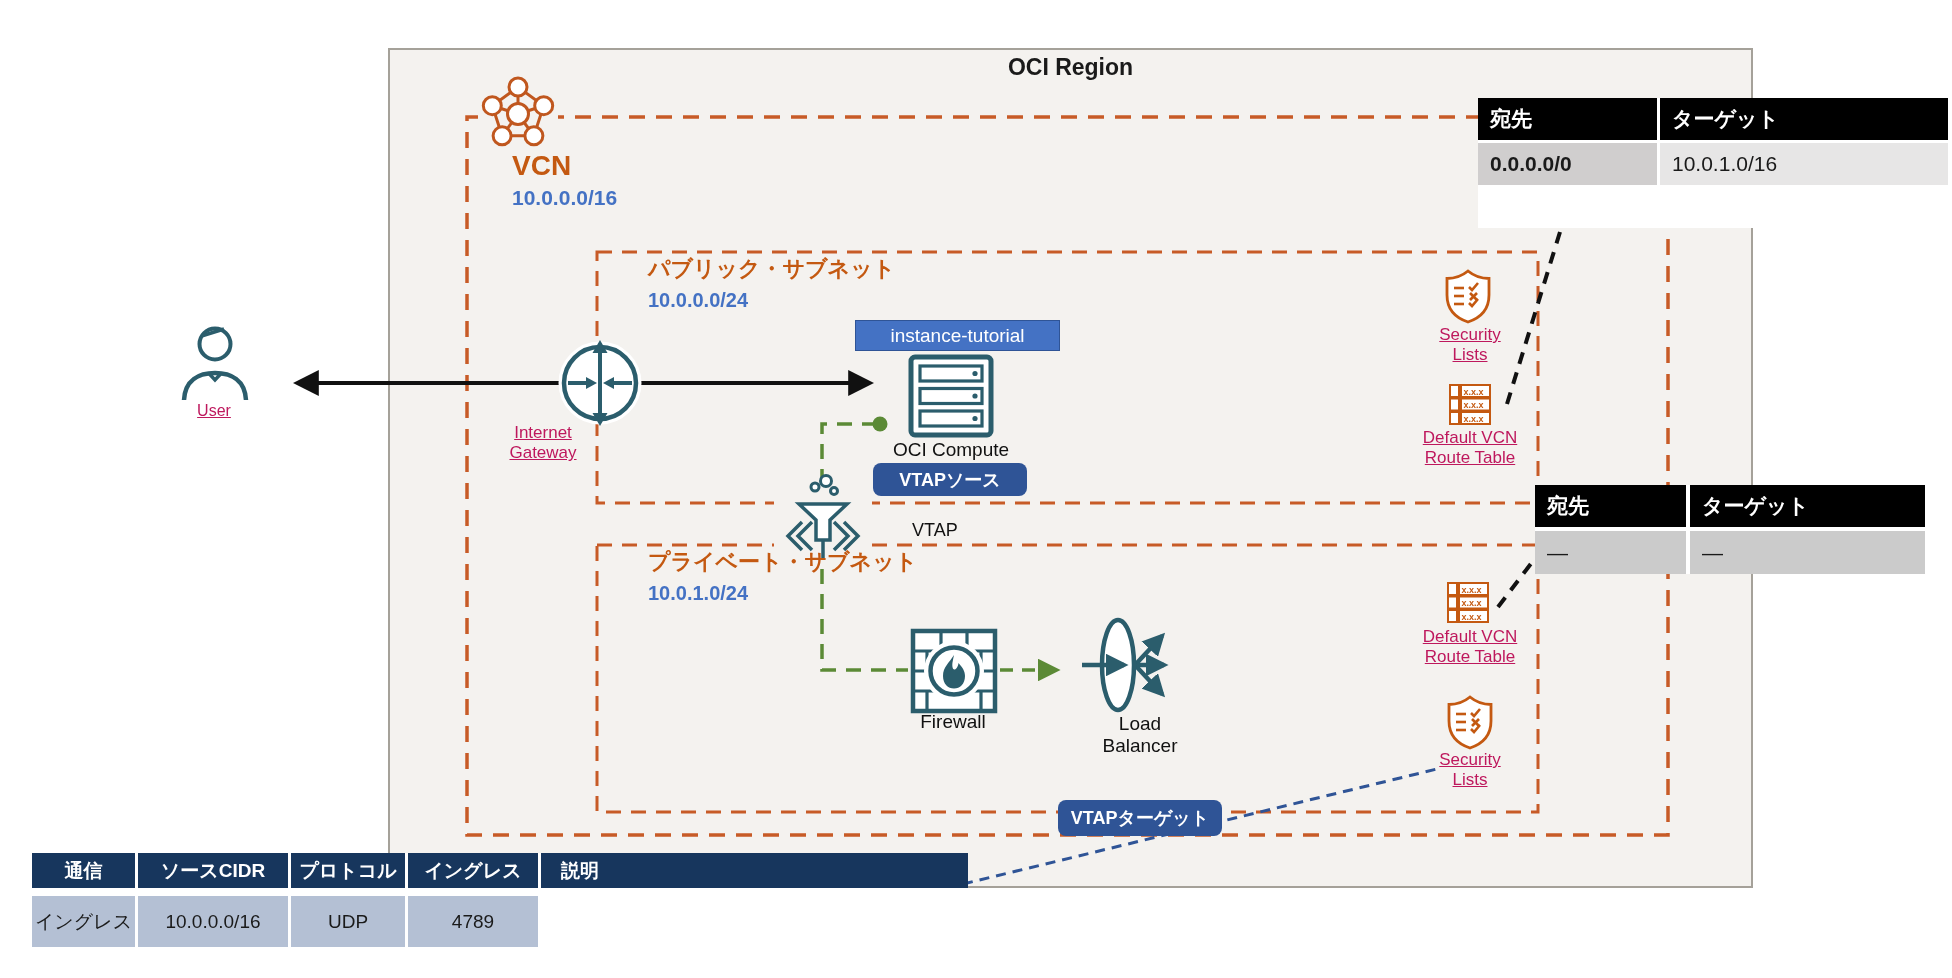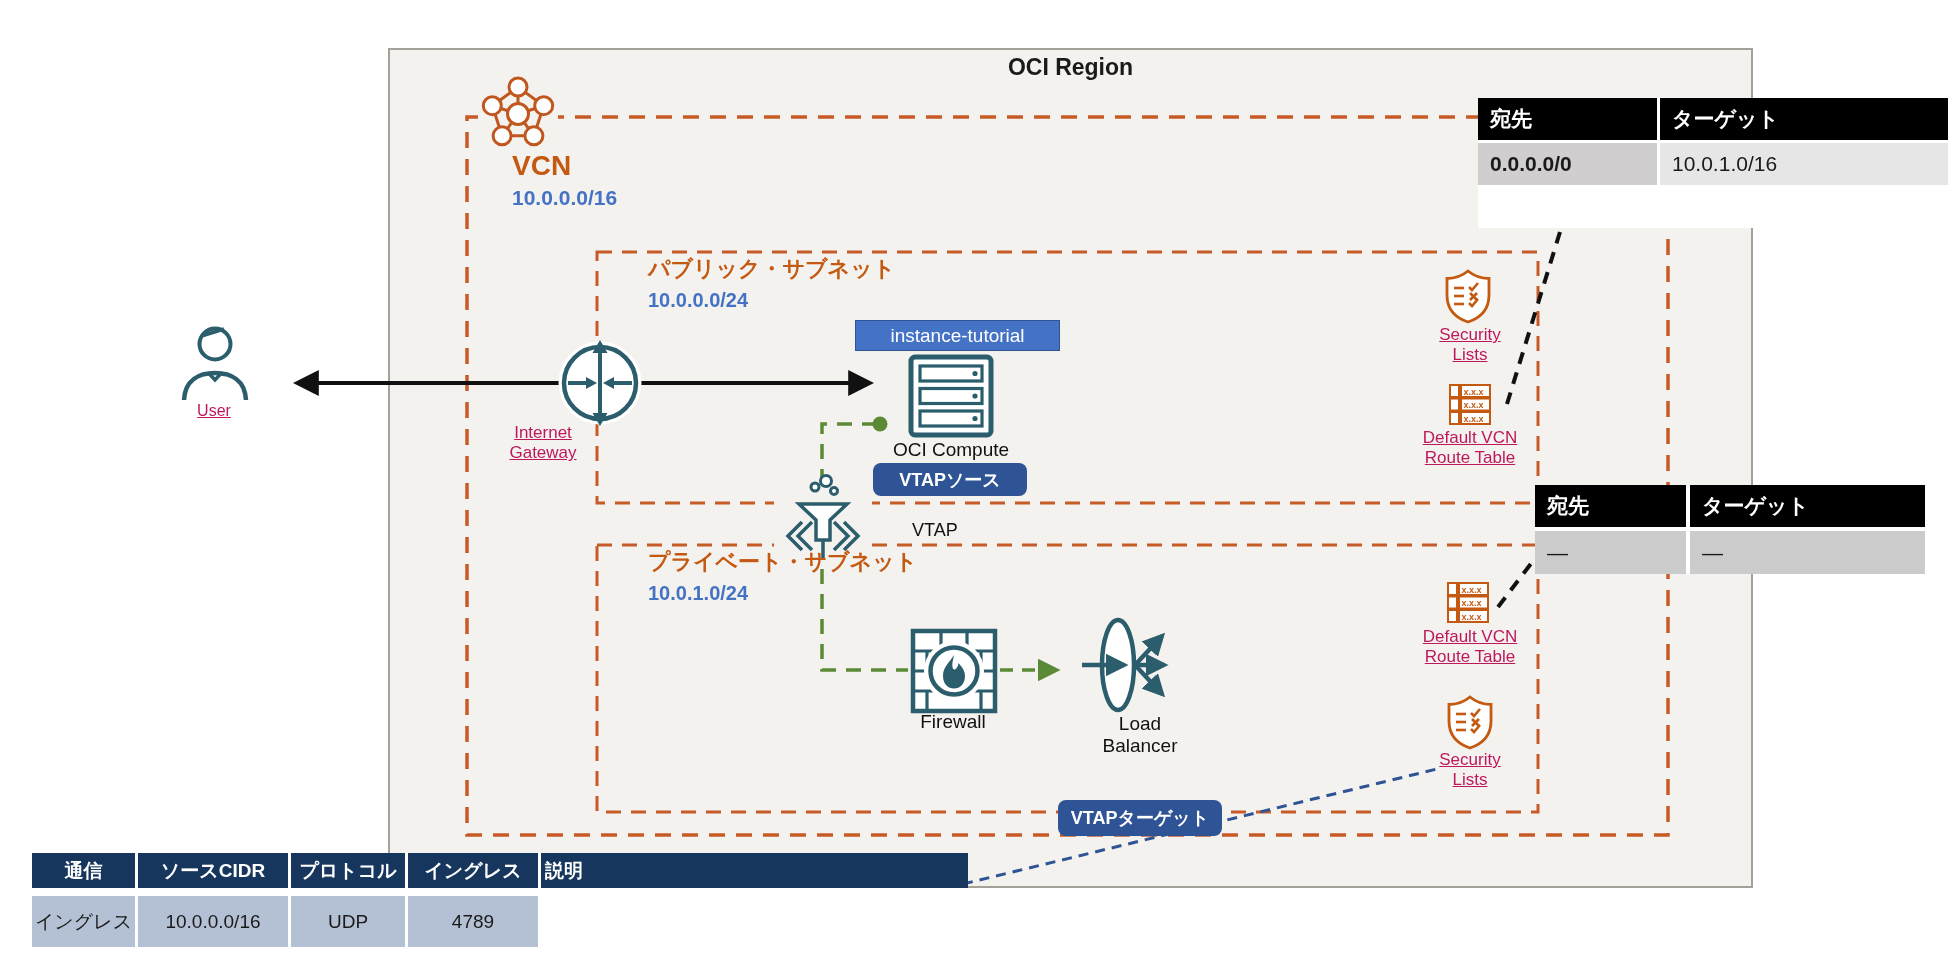--- a/index.html
+++ b/index.html
@@ -30,21 +30,21 @@
     grid-template-rows:42px 42px 40px;gap:3px;}
   #tbl-mid{left:1535px;top:485px;width:390px;grid-template-columns:151px 1fr;
     grid-template-rows:42px 43px;gap:4px;}
   #tbl-bottom{left:32px;top:853px;width:936px;
     grid-template-columns:103px 150px 114px 130px 1fr;
     grid-template-rows:35px 51px;row-gap:8px;column-gap:3px;}
   #tbl-bottom .thn{background:#17365D;color:#fff;font-weight:bold;font-size:19px;
     display:flex;align-items:center;justify-content:center;}
   #tbl-bottom .tdb{background:#B4C0D4;font-size:19px;color:#1a1a1a;
     display:flex;align-items:center;justify-content:center;}
-  #tbl-bottom .leftal{justify-content:flex-start;padding-left:4px;}
+  #tbl-bottom .leftal{justify-content:flex-start;padding-left:20px;}
   #tbl-bottom .desc{font-size:17px;}
 </style>
 </head>
 <body>
 
 <div id="canvas">
 
   <div class="abs" id="region-box"></div>
   <div class="abs" id="region-title">OCI Region</div>
 

